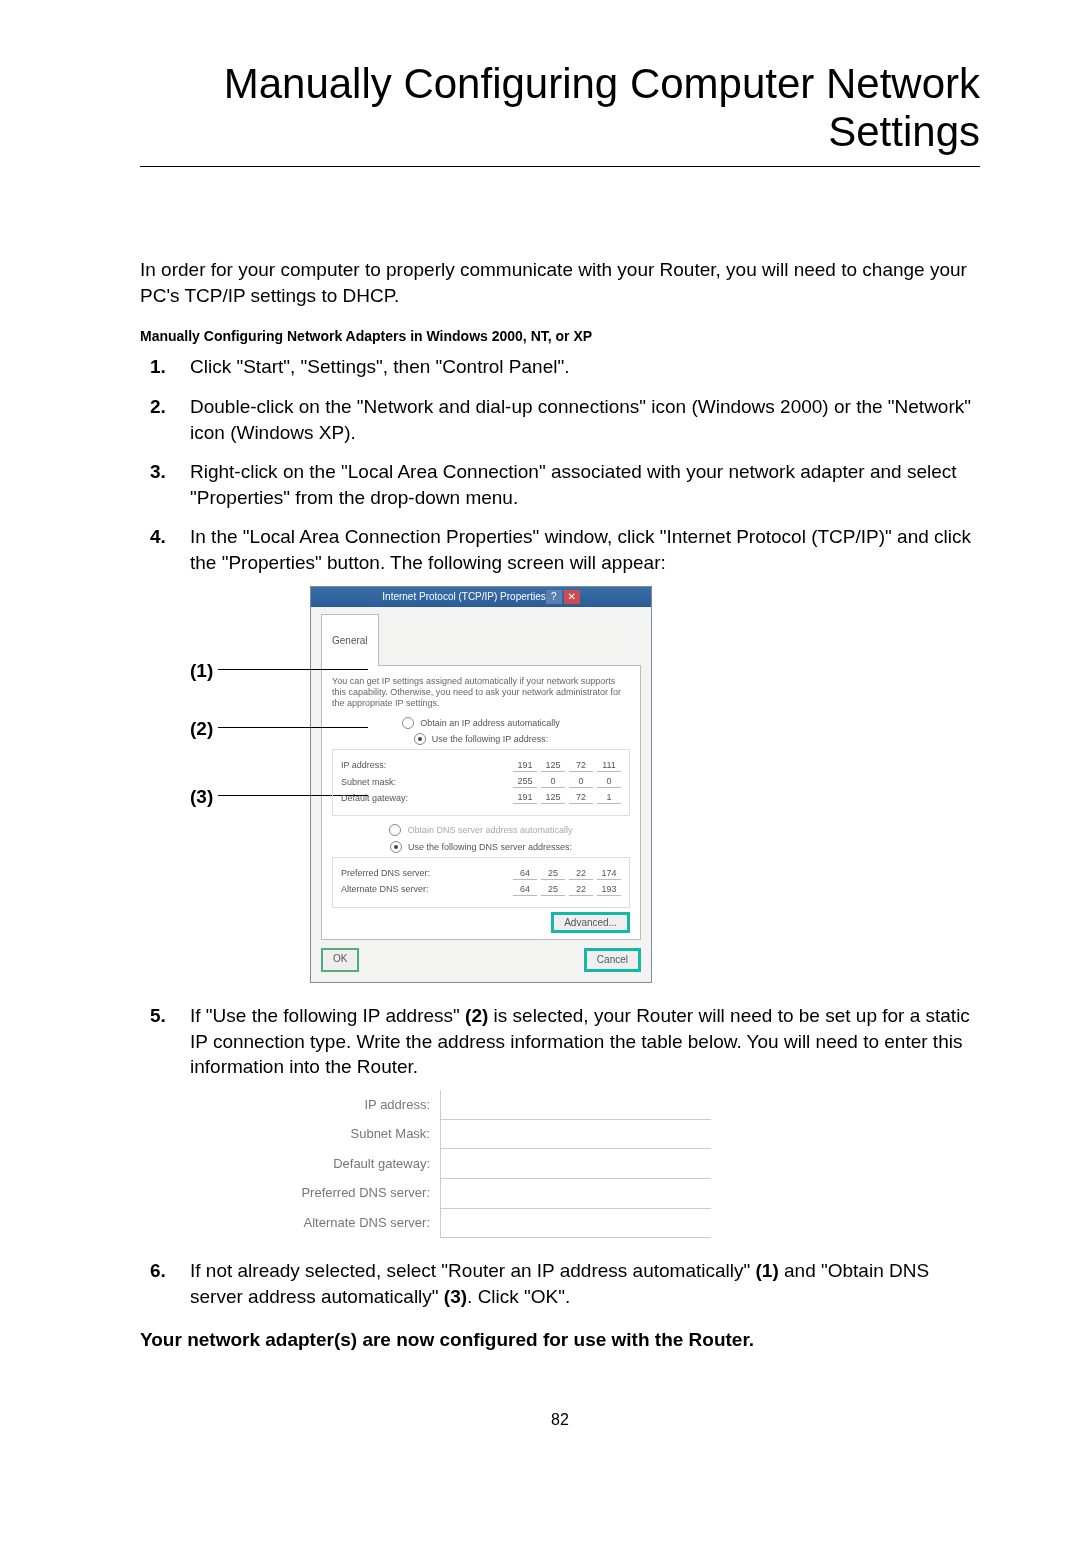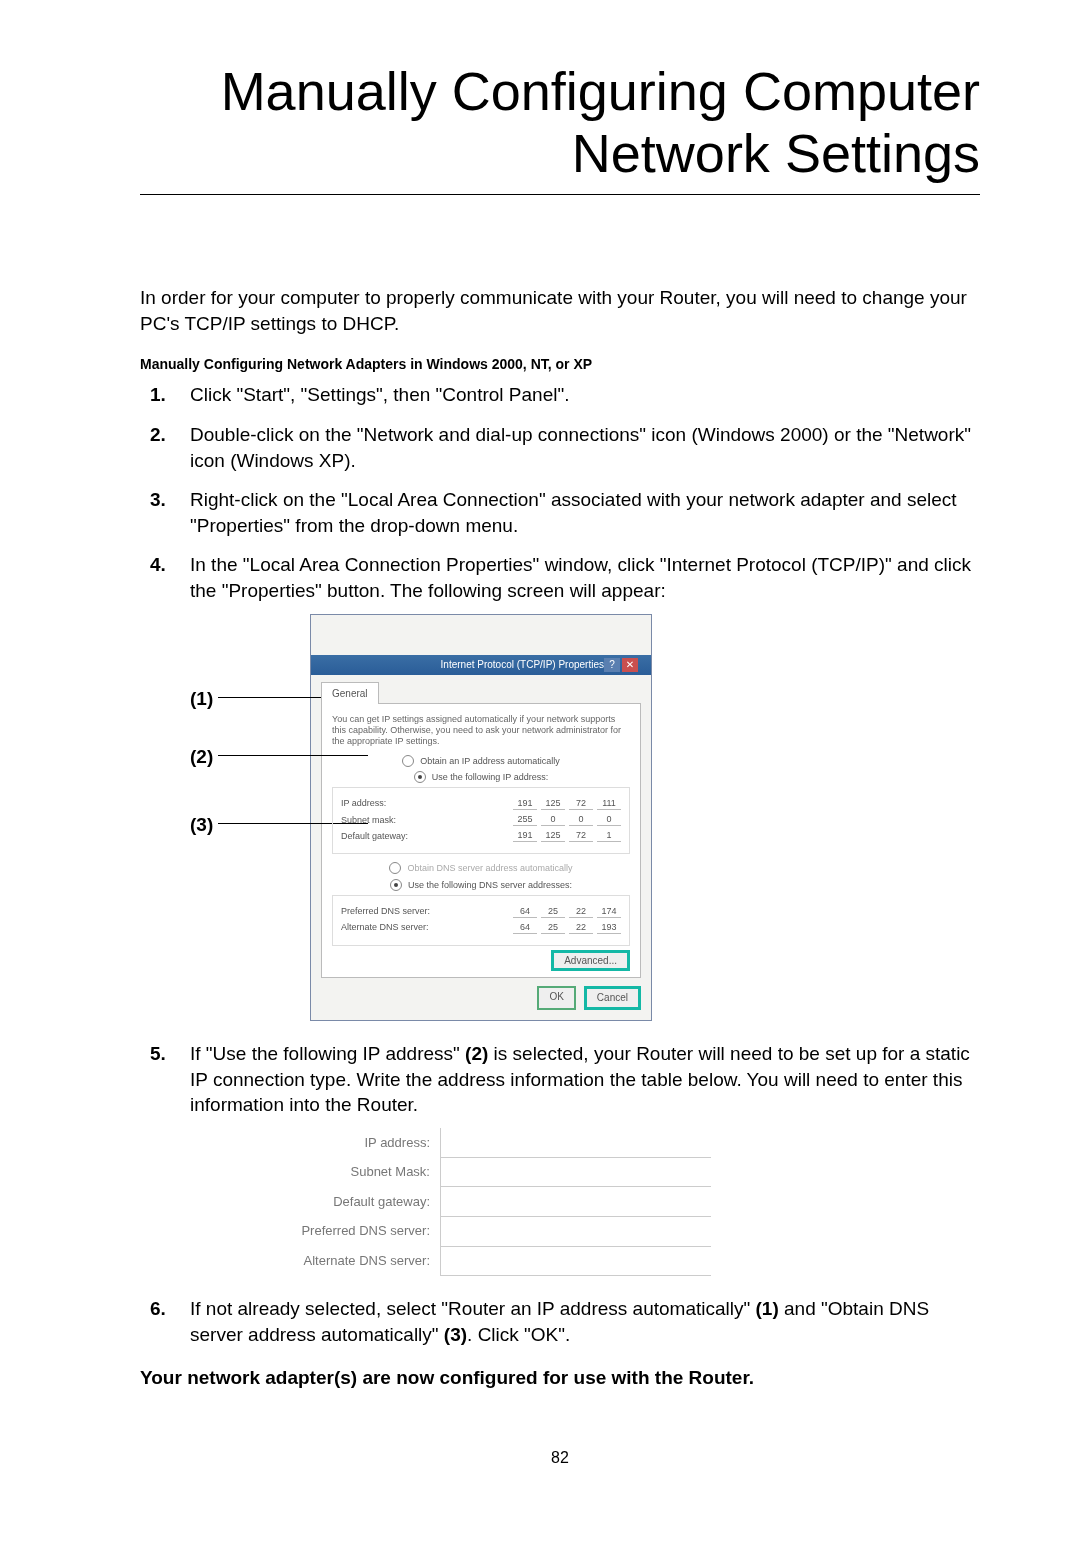--- a/index.html
+++ b/index.html
@@ -9,21 +9,21 @@
     font-family: Arial, Helvetica, sans-serif;
     color: #000;
     width: 1080px;
   }
   .page {
     padding: 60px 100px 40px 140px;
   }
   h1.title {
     font-family: "Arial Narrow", Arial, sans-serif;
     font-weight: 400;
-    font-size: 54px;
+    font-size: 42px;
     text-align: right;
     margin: 0 0 10px 0;
     letter-spacing: 0px;
   }
   .rule {
     border-top: 1px solid #000;
     margin-bottom: 90px;
   }
   .intro {
     font-size: 19px;
@@ -66,54 +66,53 @@
     border: 1px solid #7a8aa8;
     font-size: 10px;
     background: #f3f3f1;
     color: #555;
   }
   .dialog-titlebar {
     background: linear-gradient(#3a6ea5, #2a5d98);
     color: #fff;
     padding: 3px 13px;
     display: flex;
-    justify-content: flex-end;
+    justify-content: center;
     align-items: center;
     font-size: 10px;
-    margin-top: 40px;
   }
   .winbtns { display:flex; gap:2px; }
   .winbtn { width:16px; height:14px; background:#c94f4f; display:flex; align-items:center; justify-content:center; font-size:10px; color:#fff; }
   .winbtn.help { background:#5a7fb0; }
   .dialog-body { padding: 6px 10px 10px 10px; }
   .tab {
     display:inline-block;
     background:#fff;
     border:1px solid #bbb;
     border-bottom:none;
-    padding:4px 10px;
+    padding:19px 10px;
     font-size:10px;
     position:relative;
     top:1px;
   }
   .panel {
     border:1px solid #bbb;
     background:#fff;
     padding:10px;
   }
   .desc { font-size:9px; line-height:1.2; margin-bottom:8px; color:#666; }
   .radio-row { display:flex; align-items:center; gap:6px; margin:4px 0; font-size:9px;justify-content:center; }
   .radio { width:10px; height:10px; border:1px solid #888; border-radius:50%; display:inline-flex; align-items:center; justify-content:center; }
   .radio.selected::after { content:""; width:4px; height:4px; background:#444; border-radius:50%; }
   .group { border:1px solid #ddd; padding:6px 8px 8px 8px; margin-bottom:8px; position:relative; }
   .field-row { display:flex; align-items:center; justify-content:space-between; margin:3px 0; font-size:9px; }
   .octets { display:flex; gap:4px;justify-content:space-between; }
   .oct { width:24px; text-align:center; border-bottom:1px solid #bbb; font-size:9px; }
   .btn { border:3px solid #14b8a6; background:#efefef; padding:2px 10px; font-size:10px; }
-  .dialog-actions { display:flex; justify-content:flex-end; gap:8px; margin-top:8px; }
+  .dialog-actions { display:flex; justify-content:space-between; gap:25px; margin-top:8px; }
   .dialog-actions .btn.ok { border:2px solid #5a7; }
   
   .ip-table {
     margin: 10px 0 20px 50px;
     border-collapse: collapse;
   }
   .ip-table td {
     font-size: 13px;
     padding: 6px 10px;
     vertical-align: middle;

